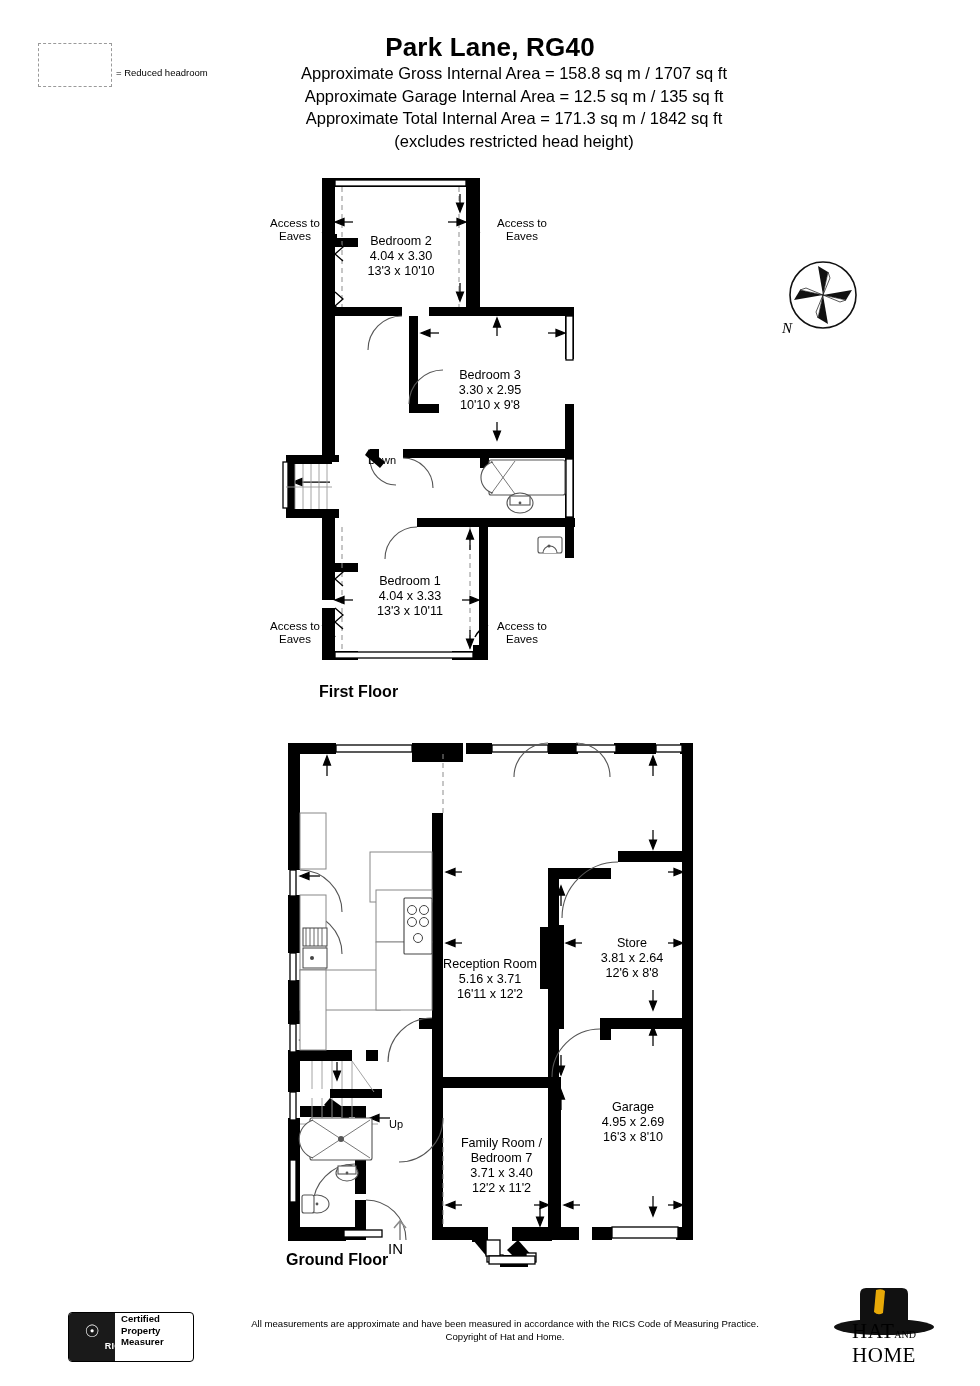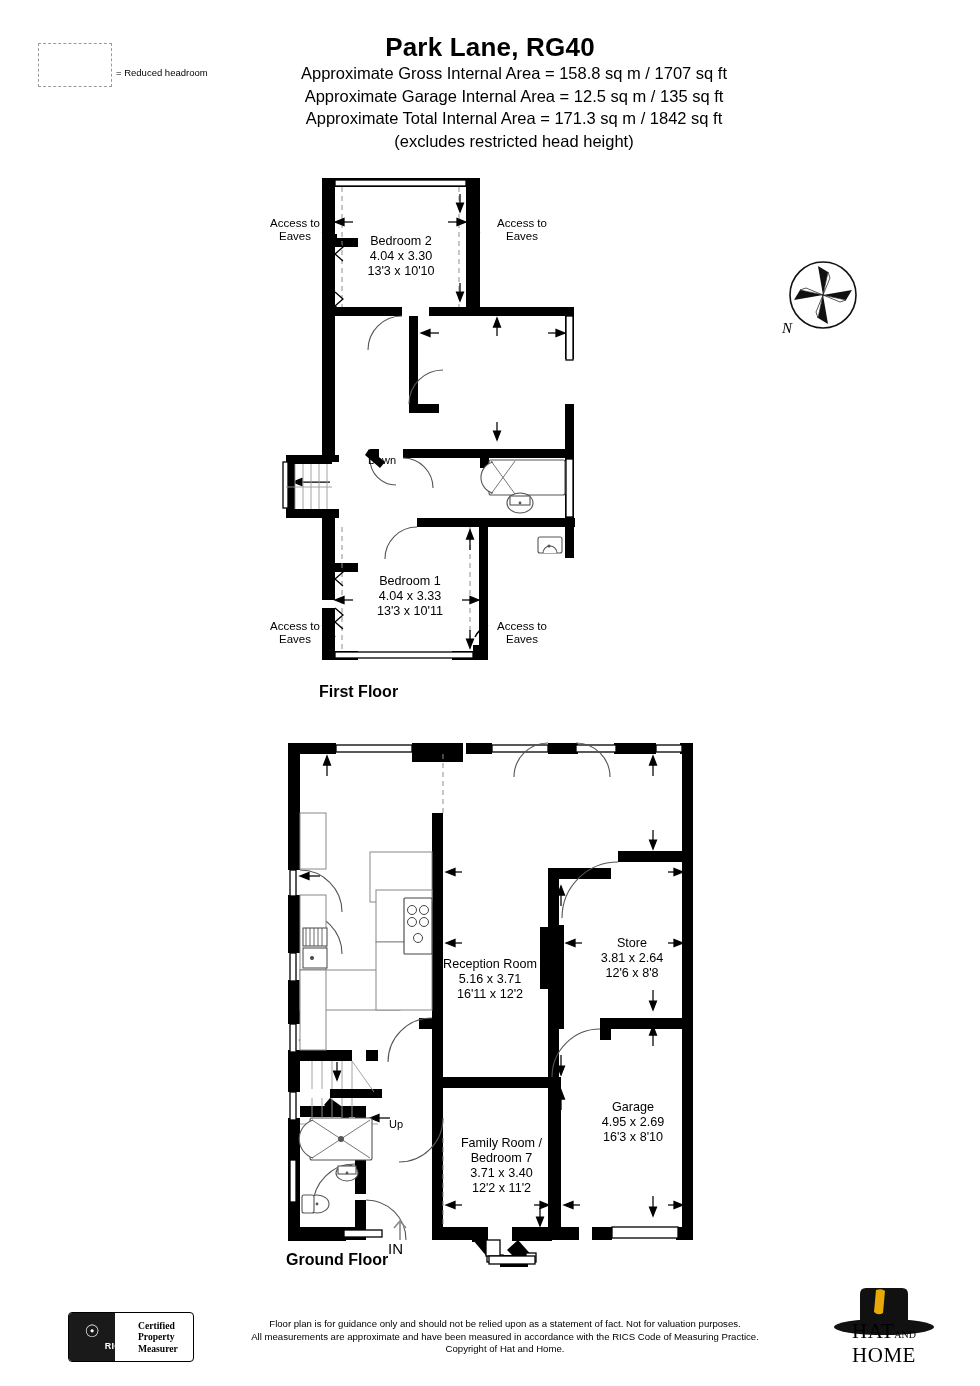--- a/index.html
+++ b/index.html
@@ -28,21 +28,21 @@
   .room{position:absolute;text-align:center;font-size:12.6px;line-height:15px;white-space:nowrap;}
   .note{position:absolute;font-size:11.5px;line-height:13px;text-align:center;white-space:nowrap;}
   .tiny{position:absolute;font-size:11px;white-space:nowrap;}
   svg{position:absolute;left:0;top:0;overflow:visible;}
 
   
   .rics{position:absolute;left:68px;top:1312px;width:124px;height:48px;display:flex;border:1.4px solid #000;border-radius:4px;overflow:hidden;background:#fff;}
   .rics-mark{width:46px;background:#1a1a1a;color:#fff;display:flex;flex-direction:column;align-items:center;justify-content:center;}
   .rics-mark .lion{font-size:17px;line-height:17px;}
   .rics-mark .rname{font-size:9px;font-weight:bold;letter-spacing:.3px;margin-top:1px;margin-left:48px;}
-  .rics-txt{flex:1;display:flex;flex-direction:column;justify-content:center;padding-left:23px;font-size:9.6px;font-weight:bold;line-height:11.6px;font-family:Liberation Serif, serif;}
+  .rics-txt{flex:1;display:flex;flex-direction:column;padding-left:6px;font-size:9.6px;font-weight:bold;line-height:11.6px;}
   .disclaimer{position:absolute;left:200px;top:1318px;width:610px;text-align:center;font-size:9.6px;line-height:12.6px;}
   .logo{position:absolute;left:828px;top:1286px;width:112px;height:76px;}
   .logo-txt{position:absolute;left:828px;top:1321px;width:112px;text-align:center;font-family:"Liberation Serif",serif;font-weight:normal;line-height:21px;}
   .logo-l1{font-size:21px;letter-spacing:.5px;}
   .logo-and{font-size:10px;}
   .logo-l2{font-size:21px;letter-spacing:.5px;}
 </style>
 </head>
 <body>
 
@@ -222,20 +222,25 @@
         <line x1="319" y1="464" x2="319" y2="509"></line>
         <line x1="327" y1="464" x2="327" y2="509"></line>
         <line x1="286" y1="487" x2="332" y2="487"></line>
       </g>
     </svg>
 
     <div class="room" style="left:341px;top:216px;width:120px;margin-top:18px;">
       <div>Bedroom 2</div>
       <div>4.04 x 3.30</div>
       <div>13'3 x 10'10</div>
+    </div>
+    <div class="room" style="left:425px;top:368px;width:130px;">
+      <div>Bedroom 3</div>
+      <div>3.30 x 2.95</div>
+      <div>10'10 x 9'8</div>
     </div>
     <div class="room" style="left:350px;top:574px;width:120px;">
       <div>Bedroom 1</div>
       <div>4.04 x 3.33</div>
       <div>13'3 x 10'11</div>
     </div>
 
     <div class="note" style="left:262px;top:217px;width:66px;">
       <div>Access to</div>
       <div>Eaves</div>
@@ -606,21 +611,20 @@
       <div class="rname">RICS</div>
     </div>
     <div class="rics-txt">
       <div>Certified</div>
       <div>Property</div>
       <div>Measurer</div>
     </div>
   </div>
 
   <div class="disclaimer">
-    <div>Floor plan is for guidance only and should not be relied upon as a statement of fact. Not for valuation purposes.</div>
     <div>All measurements are approximate and have been measured in accordance with the RICS Code of Measuring Practice.</div>
     <div>Copyright of Hat and Home.</div>
   </div>
 
   <div class="logo">
     <svg width="112" height="50" viewBox="0 0 112 50">
       <ellipse cx="56" cy="41" rx="50" ry="8" fill="#111"></ellipse>
       <path d="M32,41 L32,8 Q32,2 38,2 L74,2 Q80,2 80,8 L80,41 Z" fill="#111"></path>
       <path d="M48,4 q6,-2 9,1 l-2,22 q-5,3 -9,-1 z" fill="#e8a908"></path>
     </svg>

